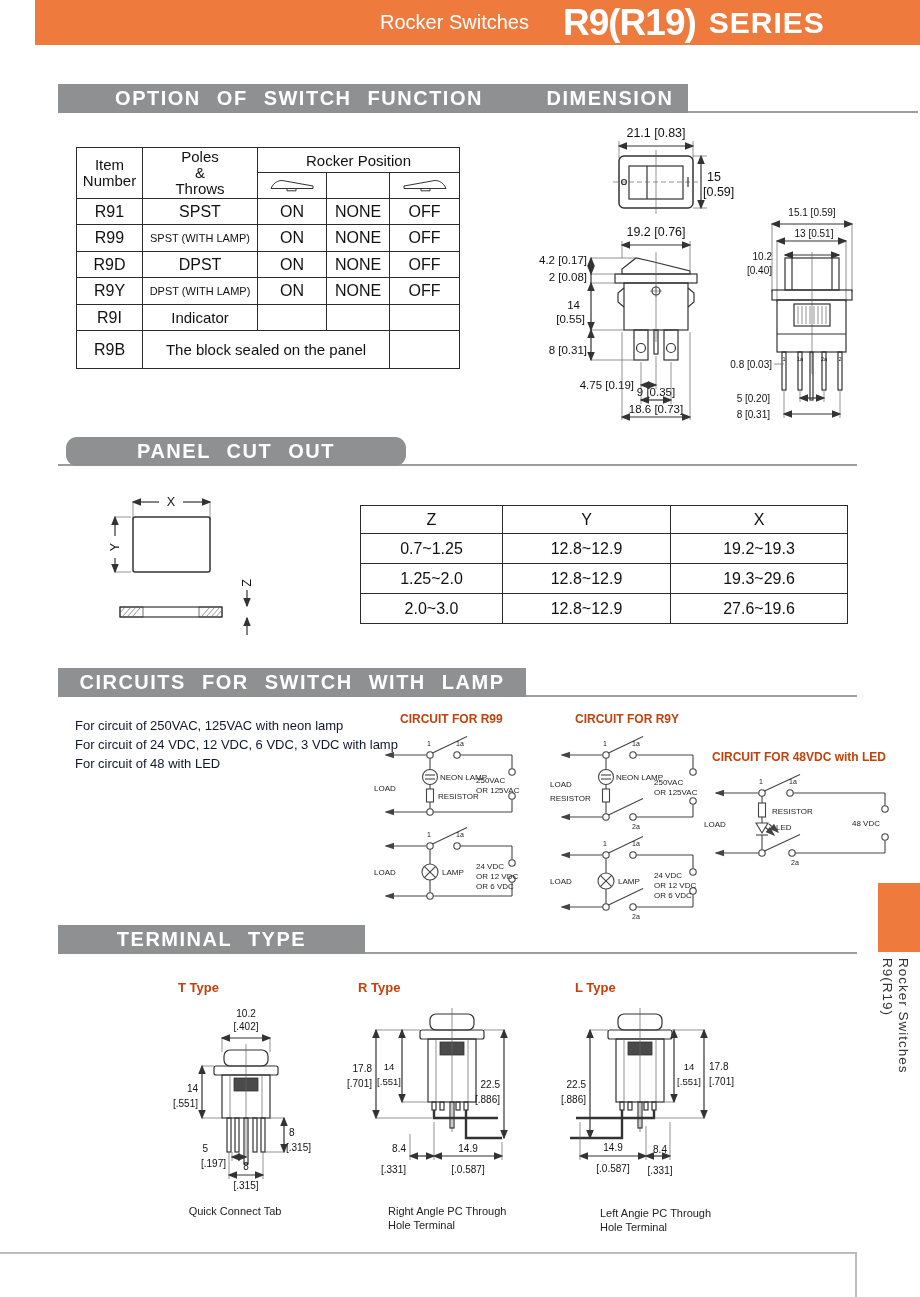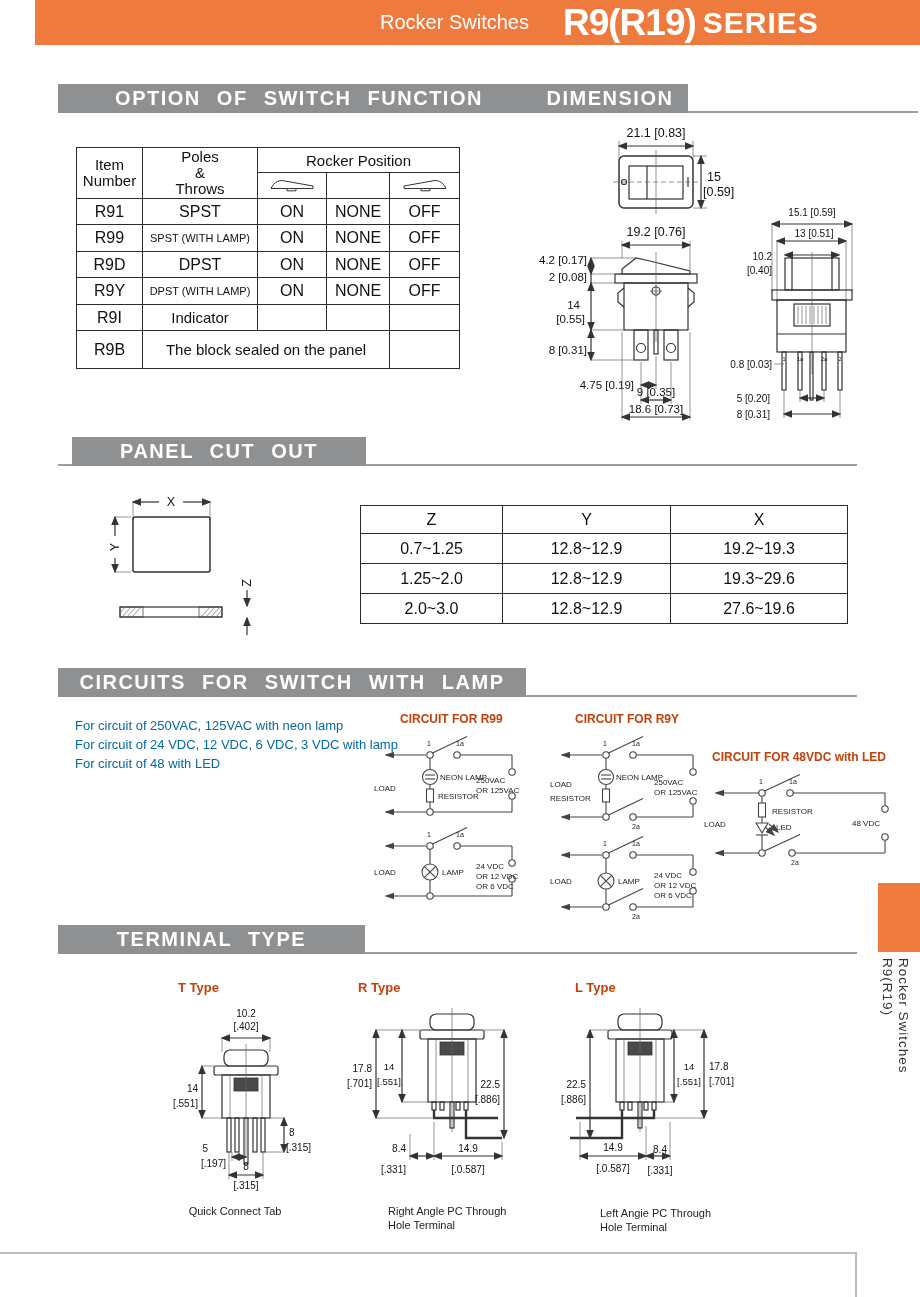--- a/index.html
+++ b/index.html
@@ -4,21 +4,21 @@
 <style>
   html,body{margin:0;padding:0;background:#fff;}
   .page{position:relative;width:920px;height:1297px;background:#fff;overflow:hidden;
         font-family:"Liberation Sans","DejaVu Sans",sans-serif;color:#111;}
   .abs{position:absolute;}
   
   .hdr{left:35px;top:0;width:885px;height:45px;background:#EE7A3E;}
   .hdr-sub{left:380px;top:11px;font-size:20px;color:#fff;}
   .hdr-title{left:563px;top:0;height:45px;display:flex;align-items:center;color:#fff;}
   .hdr-title .m{font-size:37px;font-weight:800;letter-spacing:-1px;}
-  .hdr-title .s{font-size:30px;font-weight:bold;margin-left:7px;letter-spacing:1px;}
+  .hdr-title .s{font-size:30px;font-weight:bold;margin-left:13px;letter-spacing:1px;}
   
   .secbar{background:#8F9092;color:#fff;font-weight:bold;font-size:20px;text-align:center;
           height:29px;line-height:29px;letter-spacing:1.5px;word-spacing:9px;z-index:2;}
   .secline{background:#9c9d9e;height:2px;z-index:1;}
   
   table{border-collapse:collapse;}
   .ftab td{border:1px solid #2b2b2b;text-align:center;vertical-align:middle;padding:0;color:#111;}
   .f16{font-size:16px;} .f15{font-size:15px;} .f11{font-size:11px;}
   .hdr2{line-height:16px;font-size:15px;}
   
@@ -27,21 +27,21 @@
   .sh{stroke:#333;stroke-width:1.5;fill:none;}
   .tn{stroke:#666;stroke-width:0.7;fill:none;}
   .dk{fill:#4a4a4a;stroke:#333;stroke-width:0.8;}
   .lead{stroke:#333;stroke-width:2.4;fill:none;}
   svg text{font-family:"Liberation Sans","DejaVu Sans",sans-serif;fill:#111;}
   .txt{font-size:11.5px;} .txs{font-size:12.5px;} .tp{font-size:10px;} .tpp{font-size:9.5px;} .tiny{font-size:5.5px;}
   .cw{stroke:#444;stroke-width:1.1;fill:none;}
   .cn{fill:#fff;stroke:#444;stroke-width:1.1;}
   .ctx{font-size:8px;fill:#222;} .ctk{font-size:7px;fill:#222;}
   .red{color:#c2410c;font-weight:bold;}
-  .notes{font-size:13px;line-height:19px;color:#0369a1;}
+  .notes{font-size:13px;line-height:19px;color:#0f172a;}
   .cap{font-size:11px;line-height:14px;color:#222;}
   .vtab{writing-mode:vertical-lr;font-size:13.5px;color:#333;letter-spacing:1px;line-height:16px;}
   .footline{background:#bcbcbc;}
 </style>
 </head>
 <body>
 
 <div class="page">
 
   <svg width="0" height="0" style="position:absolute">
@@ -60,21 +60,21 @@
   <div class="abs hdr-title">
     <span class="m">R9(R19)</span>
     <span class="s">SERIES</span>
   </div>
 
   <div class="abs secline" style="left:58px;top:111px;width:462px;"></div>
   <div class="abs secbar" style="left:58px;top:84px;width:482px;">OPTION OF SWITCH FUNCTION</div>
   <div class="abs secline" style="left:532px;top:111px;width:386px;"></div>
   <div class="abs secbar" style="left:532px;top:84px;width:156px;">DIMENSION</div>
   <div class="abs secline" style="left:58px;top:464px;width:799px;"></div>
-  <div class="abs secbar" style="left:72px;top:437px;width:294px;">PANEL CUT OUT</div>
+  <div class="abs secbar" style="left:66px;top:437px;width:340px;border-radius:11px;">PANEL CUT OUT</div>
   <div class="abs secline" style="left:58px;top:695px;width:799px;"></div>
   <div class="abs secbar" style="left:58px;top:668px;width:468px;">CIRCUITS FOR SWITCH WITH LAMP</div>
   <div class="abs secline" style="left:58px;top:952px;width:799px;"></div>
   <div class="abs secbar" style="left:58px;top:925px;width:307px;">TERMINAL TYPE</div>
 
   <table class="abs ftab" style="left:76px;top:147px;">
     <colgroup>
         <col style="width:66px">
         <col style="width:115px">
         <col style="width:69px">

